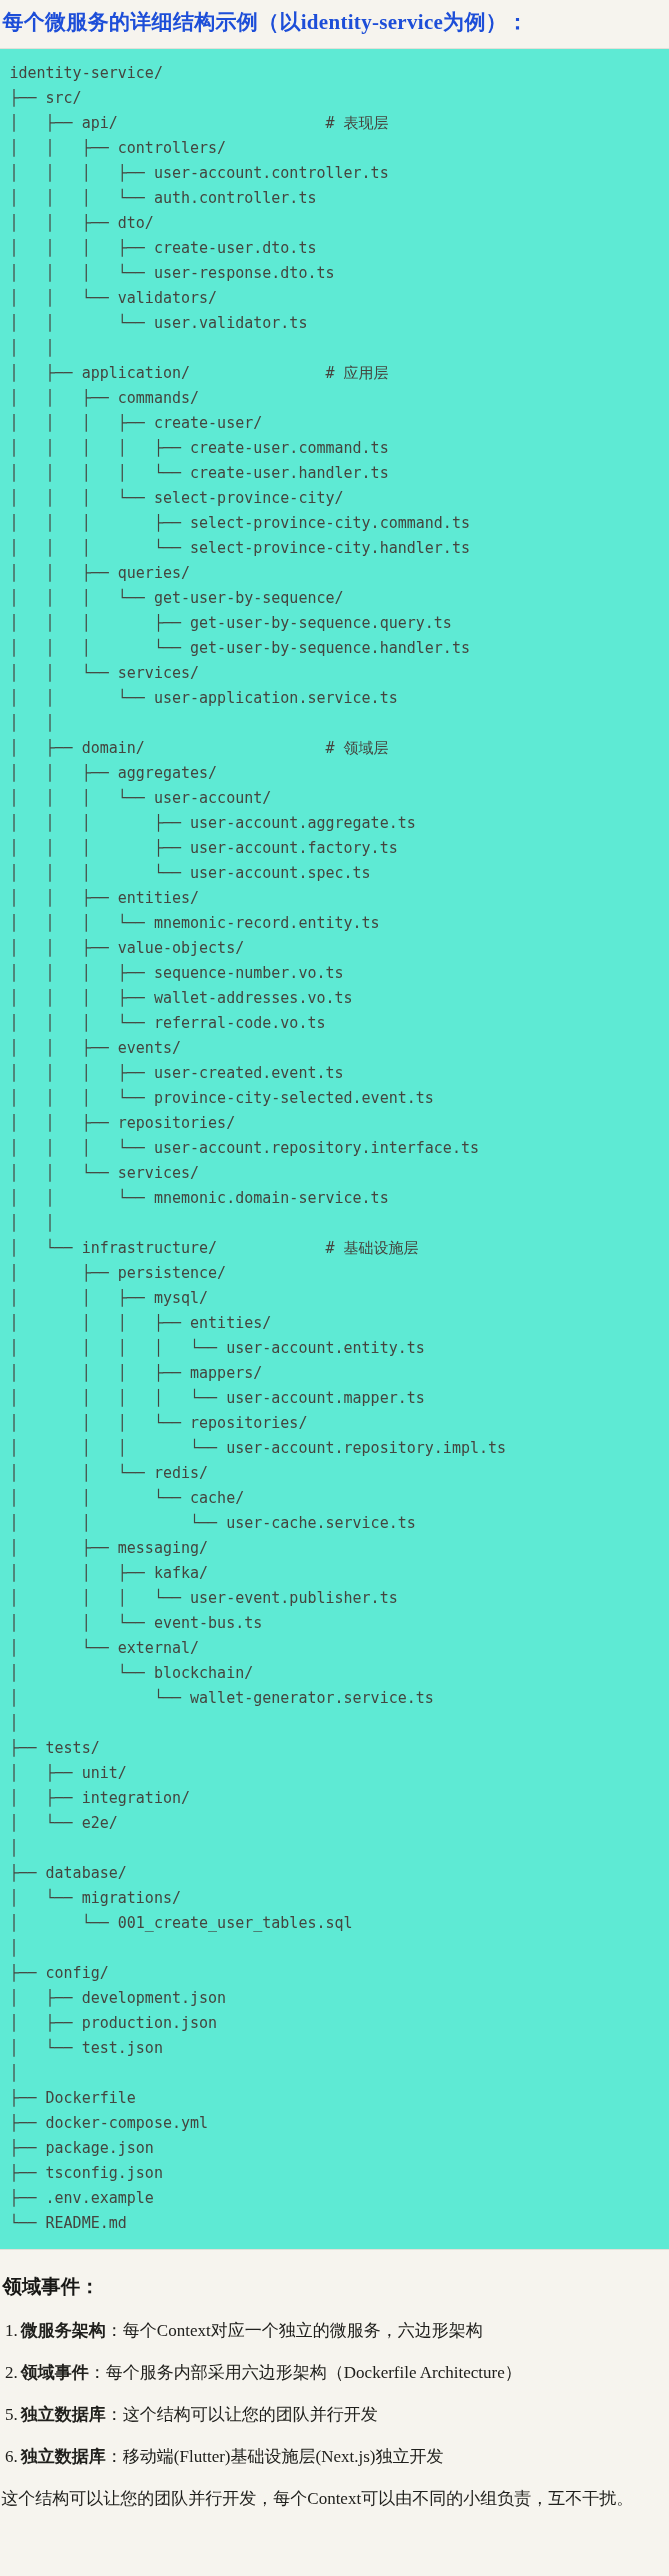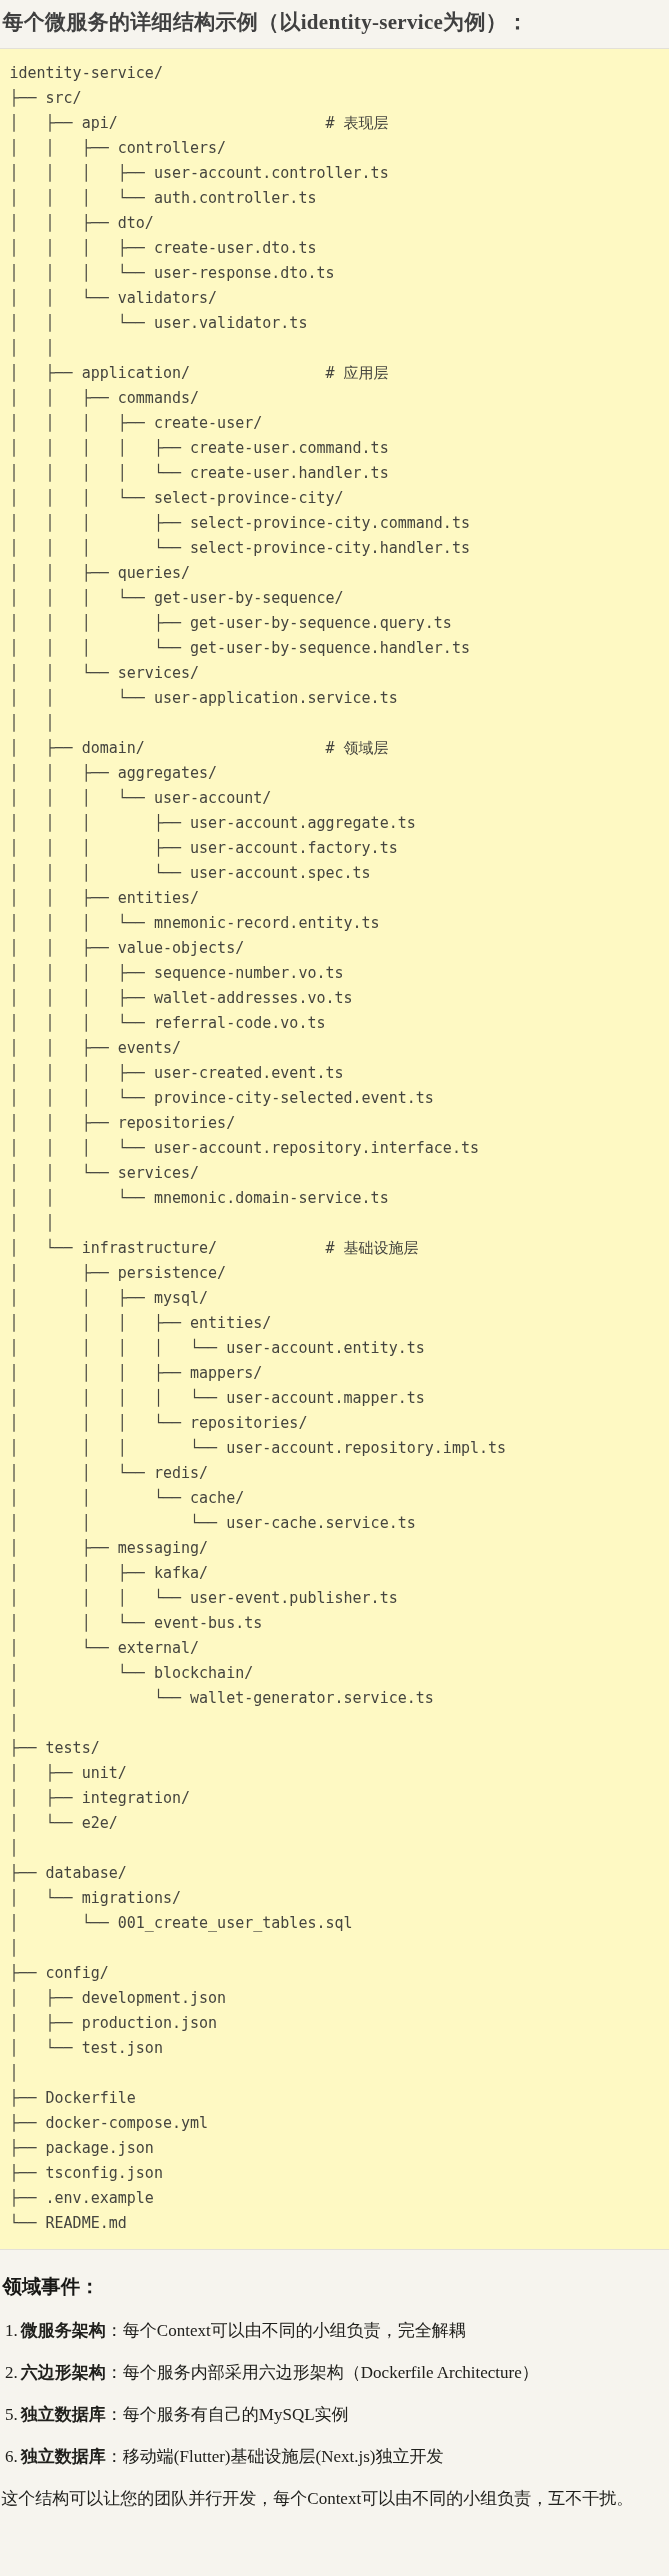--- a/index.html
+++ b/index.html
@@ -13,25 +13,25 @@
     background: #f6f4ee;
     color: #20201d;
     font-family: "Liberation Serif", serif;
   }
   .doc-title {
     font-size: 21px;
     line-height: 27.5px;
     font-weight: 700;
     margin: 8.8px 0 11.3px 0;
     padding: 0 3.8px 0 2.5px;
-    color: #404040;
+    color: #1d4ed8;
     letter-spacing: 0.3px;
   }
   .code-block {
-    background: #fef9c3;
+    background: #5eead4;
     border-top: 1.3px solid #e3e0d8;
     border-bottom: 1.3px solid #e3e0d8;
   }
   .tree {
     margin: 0;
     padding: 12px 6.3px 13.8px 9.4px;
     font-family: "DejaVu Sans Mono", "Liberation Mono", monospace;
     font-size: 15px;
     line-height: 25px;
     color: #45453f;
@@ -161,20 +161,20 @@
 ├── docker-compose.yml
 ├── package.json
 ├── tsconfig.json
 ├── .env.example
 └── README.md</pre>
 </div>
 
 <h3 class="notes-heading">领域事件：</h3>
 
 <ol class="notes-list">
-  <li><span class="num">1.</span><strong>微服务架构</strong><span>：每个Context可以由不同的小组负责，完全解耦</span></li>
-  <li><span class="num">2.</span><strong>六边形架构</strong><span>：每个服务内部采用六边形架构（Dockerfile Architecture）</span></li>
-  <li><span class="num">5.</span><strong>独立数据库</strong><span>：每个服务有自己的MySQL实例</span></li>
+  <li><span class="num">1.</span><strong>微服务架构</strong><span>：每个Context对应一个独立的微服务，六边形架构</span></li>
+  <li><span class="num">2.</span><strong>领域事件</strong><span>：每个服务内部采用六边形架构（Dockerfile Architecture）</span></li>
+  <li><span class="num">5.</span><strong>独立数据库</strong><span>：这个结构可以让您的团队并行开发</span></li>
   <li><span class="num">6.</span><strong>独立数据库</strong><span>：移动端(Flutter)基础设施层(Next.js)独立开发</span></li>
 </ol>
 
 <p class="closing">这个结构可以让您的团队并行开发，每个Context可以由不同的小组负责，互不干扰。</p>
 
 
 </body></html>

